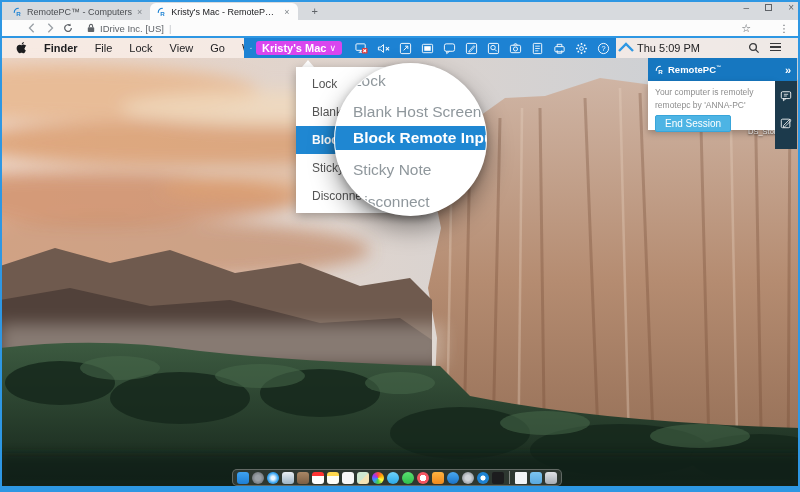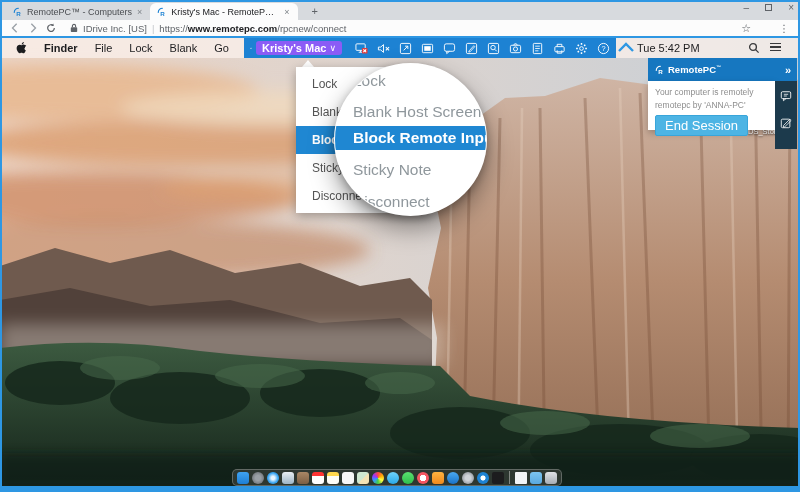--- a/index.html
+++ b/index.html
@@ -10,21 +10,21 @@
   
   .tabstrip { left:0; top:0; width:800px; height:20px; background:#d7dade; display:flex; align-items:flex-end; padding-left:6px; }
   .tab { display:flex; align-items:center; gap:4px; height:17px; padding:0 7px; font-size:9px; color:#4a4d51; border-radius:6px 6px 0 0; max-width:150px; }
   .tab.active { background:#fcfcfc; color:#202124; }
   .tab .tlabel { white-space:nowrap; overflow:hidden; text-overflow:ellipsis; max-width:108px; }
   .tab .tclose { font-size:9px; color:#80868b; padding:0 1px; }
   .newtab { font-size:11px; color:#5f6368; margin-left:8px; padding:0 6px; height:17px; line-height:16px; }
   .wincontrols { position:absolute; right:6px; top:2px; display:flex; gap:16px; align-items:center; color:#5f6368; font-size:10px; }
   .wc-max { width:7px; height:7px; border:1px solid #5f6368; display:inline-block; }
 
-  .addressbar { left:0; top:20px; width:800px; height:16px; background:#fcfcfc; display:flex; align-items:center; gap:8px; padding:0 10px; font-size:9.5px; color:#5f6368; }
+  .addressbar { left:0; top:20px; width:800px; height:16px; background:#fcfcfc; display:flex; align-items:center; gap:8px; padding:0 27px; font-size:9.5px; color:#5f6368; }
   .navic { width:10px; height:10px; }
   .urlbox { display:flex; align-items:center; gap:5px; margin-left:6px; white-space:nowrap; }
   .url-domain { color:#202124; font-weight:bold; }
   .addr-right { position:absolute; right:10px; top:0; height:16px; display:flex; gap:28px; align-items:center; color:#5f6368; }
   .divider-blue { left:0; top:36px; width:800px; height:2px; background:#2e97e3; }
   .bottom-blue { left:0; top:486px; width:800px; height:6px; background:#2e97e3; }
   .frame-border { left:0; top:0; width:800px; height:492px; box-shadow:inset 0 0 0 2px #2e97e3; pointer-events:none; z-index:50; }
 
   
   .viewer { left:0; top:38px; width:800px; height:449px; overflow:hidden; }
@@ -36,21 +36,21 @@
   .mb-finder { font-weight:bold; }
   .apple-logo { width:11px; height:12px; display:inline-block; }
   .mb-clock { position:absolute; left:637px; top:0; line-height:20px; }
   .mb-user  { position:absolute; left:704px; top:16px; line-height:20px; }
   .mb-search { position:absolute; left:748px; top:4px; }
   .mb-list { position:absolute; left:770px; top:5px; display:flex; flex-direction:column; gap:2px; }
   .mb-list i { width:11px; height:1.4px; background:#3a3a3c; display:block; }
 
   
   .rpc-toolbar { left:244px; top:38px; width:372px; height:20px; background:#1d82d3; display:flex; align-items:center; padding:0 6px; gap:4px; z-index:4; }
-  .rpc-chip { display:flex; align-items:center; gap:3px; background:#8b5cf6; border-radius:3px; padding:1px 6px; color:#fff; font-size:11px; font-weight:bold; white-space:nowrap; }
+  .rpc-chip { display:flex; align-items:center; gap:3px; background:#d946ef; border-radius:3px; padding:1px 6px; color:#fff; font-size:11px; font-weight:bold; white-space:nowrap; }
   .tb-icons { display:flex; align-items:center; gap:9px; margin-left:9px; }
   .tb-ic { width:13px; height:13px; display:block; }
   .collapse-btn { left:616px; top:40px; z-index:4; }
 
   
   .dd-caret { left:302px; top:60px; width:0; height:0; border-left:6px solid transparent; border-right:6px solid transparent; border-bottom:7px solid #fff; z-index:5; }
   .dropdown { left:296px; top:67px; width:134px; background:#fff; box-shadow:0 3px 10px rgba(0,0,0,0.3); padding:3px 0; z-index:5; }
   .dd-item { height:28px; line-height:28px; padding-left:16px; font-size:12px; color:#555; white-space:nowrap; }
   .dd-item.hl { background:#1f87d2; color:#fff; font-weight:bold; }
 
@@ -63,21 +63,21 @@
 
   
   .notif { left:648px; top:58px; width:149px; z-index:7; }
   .notif-header { height:23px; background:#1677c0; display:flex; align-items:center; padding:0 7px; color:#fff; }
   .notif-brand { font-size:9.5px; font-weight:bold; margin-left:3px; }
   .notif-tm { font-size:5px; vertical-align:super; }
   .notif-collapse { margin-left:auto; font-size:11px; font-weight:bold; letter-spacing:-1px; }
   .notif-row { display:flex; align-items:flex-start; }
   .notif-body { width:127px; height:49px; background:#fff; box-shadow:0 3px 7px rgba(0,0,0,0.25); padding:5px 7px 16px; }
   .notif-msg { font-size:8.5px; color:#8d8d8d; line-height:1.5; white-space:nowrap; }
-  .end-session { display:inline-block; margin-top:3px; background:#4db4e4; border:1px solid #38a5da; border-radius:2px; color:#fff; font-size:13px; padding:2px 9px; }
+  .end-session { display:inline-block; margin-top:3px; background:#4db4e4; border:1px solid #38a5da; border-radius:2px; color:#fff; font-size:10px; padding:2px 9px; }
   .notif-strip { width:22px; height:68px; background:#1c3a4c; display:flex; flex-direction:column; align-items:center; padding-top:9px; gap:15px; }
 
   .ds-label { left:748px; top:127px; font-size:7.5px; color:#fff; text-shadow:0 1px 2px rgba(0,0,0,0.8); z-index:4; }
 
   
   .dock { left:232px; top:469px; height:17px; background:rgba(70,75,70,0.55); border:1px solid rgba(255,255,255,0.25); border-radius:5px; display:flex; align-items:center; gap:3px; padding:0 4px; z-index:3; }
   .dk { width:12px; height:12px; border-radius:3px; flex:0 0 auto; }
   .dk.round { border-radius:50%; }
   .dk-sep { width:1px; height:13px; background:rgba(255,255,255,0.4); margin:0 2px; }
   .dk-finder { background:linear-gradient(#3fa2f0,#1d7fd6); }
@@ -143,21 +143,20 @@
         <path d="M10 6 A4 4 0 1 1 8.8 3.2" stroke="#5f6368" stroke-width="1.5" fill="none"></path>
         <path d="M9 0.5 L9 3.5 L6 3.5" fill="#5f6368"></path>
       </svg>
     <div class="urlbox">
       <svg width="8" height="10" viewBox="0 0 10 12">
           <rect x="1" y="5" width="8" height="6" rx="1" fill="#5f6368"></rect>
           <path d="M3 5 V3.5 A2 2 0 0 1 7 3.5 V5" stroke="#5f6368" stroke-width="1.4" fill="none"></path>
         </svg>
       <span>IDrive Inc. [US]</span>
       <span style="color:#c4c7cb">|</span>
-      <span><span>https://</span><span class="url-domain">www.remotepc.com</span><span>/rpcnew/connect</span></span>
     </div>
     <div class="addr-right">
       <span style="font-size:11px">☆</span>
       <span style="font-size:10px;letter-spacing:1px">⋮</span>
     </div>
   </div>
 
   <div class="abs divider-blue"></div>
 
   <div class="abs viewer">
@@ -233,24 +232,24 @@
     </svg>
 
     <div class="menubar" style="position:absolute;left:0;top:0;">
       <svg class="apple-logo" viewBox="0 0 14 16">
           <path d="M11.5 8.2c0-2 1.7-3 1.8-3.1-1-1.4-2.5-1.6-3-1.6-1.3-.1-2.5.8-3.1.8-.6 0-1.6-.8-2.7-.7C3.1 3.7 1.8 4.4 1.1 5.7c-1.3 2.3-.3 5.6 1 7.4.6.9 1.4 1.9 2.4 1.9 1 0 1.3-.6 2.5-.6s1.5.6 2.5.6 1.7-.9 2.3-1.8c.7-1 1-2 1-2.1 0 0-2-.8-2-2.9z" fill="#1d1d1f"></path>
           <path d="M9.4 2.1c.5-.7.9-1.6.8-2.1-.8 0-1.7.5-2.2 1.2-.5.6-.9 1.5-.8 2.1.8.1 1.7-.5 2.2-1.2z" fill="#1d1d1f"></path>
         </svg>
       <span class="mbitem mb-finder">Finder</span>
       <span class="mbitem">File</span>
       <span class="mbitem">Lock</span>
-      <span class="mbitem">Blank</span>
+      <span class="mbitem">View</span>
       <span class="mbitem">Go</span>
       <span class="mbitem">Window</span>
-      <span class="mb-clock">Tue 5:42 PM</span>
+      <span class="mb-clock">Thu 5:09 PM</span>
       <span class="mb-user">Kristy</span>
       <svg class="mb-search" width="12" height="12" viewBox="0 0 12 12">
           <circle cx="5" cy="5" r="3.4" stroke="#3a3a3c" stroke-width="1.3" fill="none"></circle>
           <path d="M7.6 7.6 L10.6 10.6" stroke="#3a3a3c" stroke-width="1.3"></path>
         </svg>
       <span class="mb-list">
           <i></i>
           <i></i>
           <i></i>
         </span>

